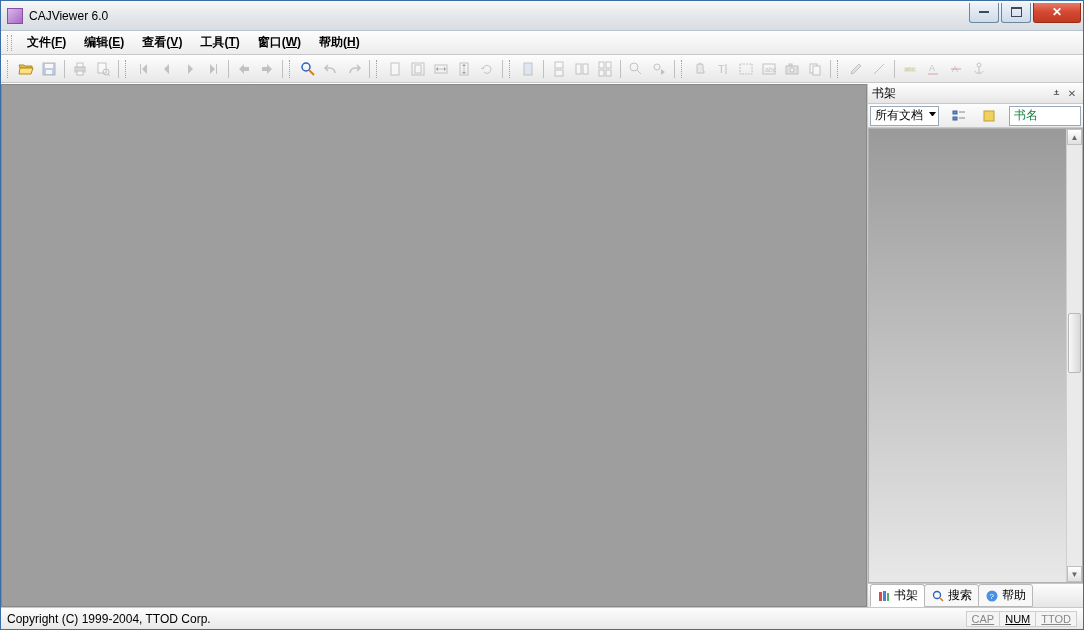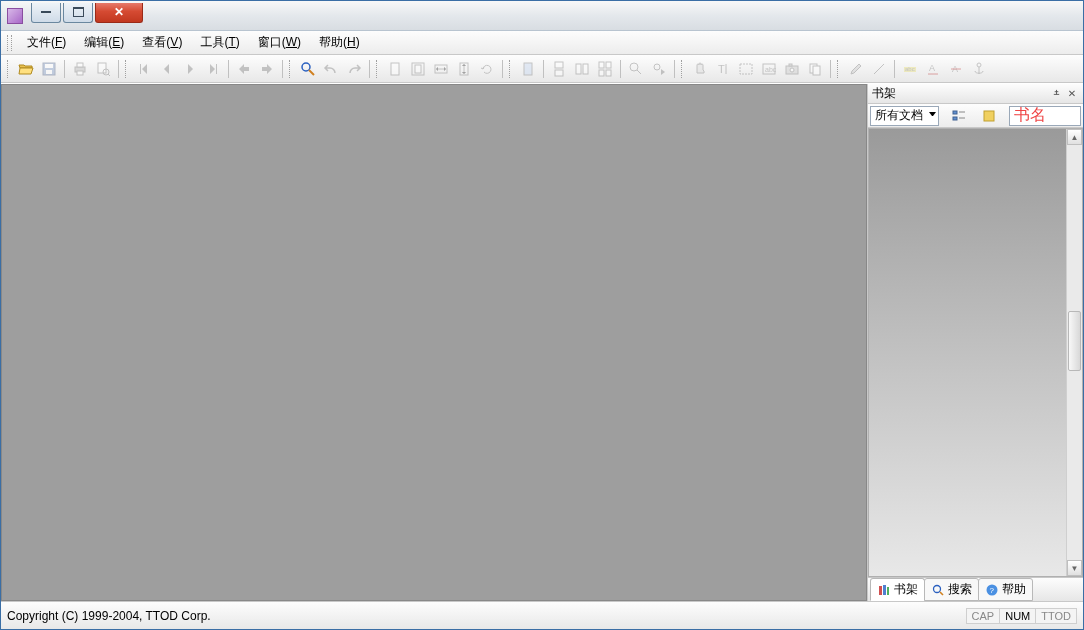--- a/index.html
+++ b/index.html
@@ -56,20 +56,21 @@
 .win-btn.max::before { content: ""; width: 9px; height: 7px; border: 1px solid #3a4a5a; border-top: 2px solid #3a4a5a; }
 
 
 .menubar {
   height: 24px;
   background: linear-gradient(to bottom, #fdfdfd, #ececec);
   border-bottom: 1px solid #c8c8c8;
   display: flex;
   align-items: center;
   padding-left: 6px;
+  font-weight: bold;
 }
 .menu-grip {
   width: 5px; height: 16px;
   border-left: 1px dotted #a0a0a0;
   border-right: 1px dotted #a0a0a0;
   margin-right: 6px;
 }
 .menu-item { padding: 3px 9px; color: #000; cursor: default; }
 .menu-item u { text-decoration: underline; }
 
@@ -173,24 +174,24 @@
   display: flex; align-items: center; justify-content: center;
   border: 1px solid transparent;
 }
 .side-tb-btn svg { width: 14px; height: 14px; }
 .side-input {
   flex: 1;
   height: 20px;
   border: 1px solid #9aa8b8;
   background: #fff;
   padding: 0 4px;
-  font-size: 16px;
-  display: flex;
-  align-items: center;
-  color: #ef4444;
+  font-size: 12px;
+  display: flex;
+  align-items: center;
+  color: #15803d;
   min-width: 20px;
 }
 .side-body {
   flex: 1;
   background: linear-gradient(to bottom, #9a9a9a, #e8e8e8);
   position: relative;
   border: 1px solid #b0b0b0;
   margin: 0;
 }
 .side-scroll {
@@ -232,46 +233,48 @@
   border-radius: 3px 3px 0 0;
   margin-right: -1px;
   font-size: 12px;
   gap: 3px;
 }
 .side-tab.active { background: #fff; border-bottom-color: #fff; }
 .side-tab svg, .side-tab .ico { width: 14px; height: 14px; }
 
 
 .statusbar {
-  height: 28px;
+  height: 22px;
   background: linear-gradient(to bottom, #fdfdfd, #e8e8e8);
   border-top: 1px solid #c8c8c8;
   display: flex;
   align-items: center;
   padding: 0 6px;
   font-size: 12px;
 }
 .statusbar .status-text { flex: 1; color: #000; }
 .status-cell {
   border: 1px solid #cfcfcf;
   padding: 1px 5px;
   margin-left: -1px;
   color: #888;
   background: #f4f4f4;
   font-size: 11px;
+  text-decoration: underline;
 }
 .status-cell.on { color: #000; }
 </style>
 </head>
 <body>
 
 <div class="window">
 
   <div class="titlebar">
     <div class="app-icon"></div>
+    <div class="title-text">CAJViewer 6.0</div>
     <div class="win-controls">
       <div class="win-btn min"></div>
       <div class="win-btn max"></div>
       <div class="win-btn close"></div>
     </div>
   </div>
 
   <div class="menubar">
     <div class="menu-grip"></div>
     <div class="menu-item">文件(<u>F</u>)</div>

